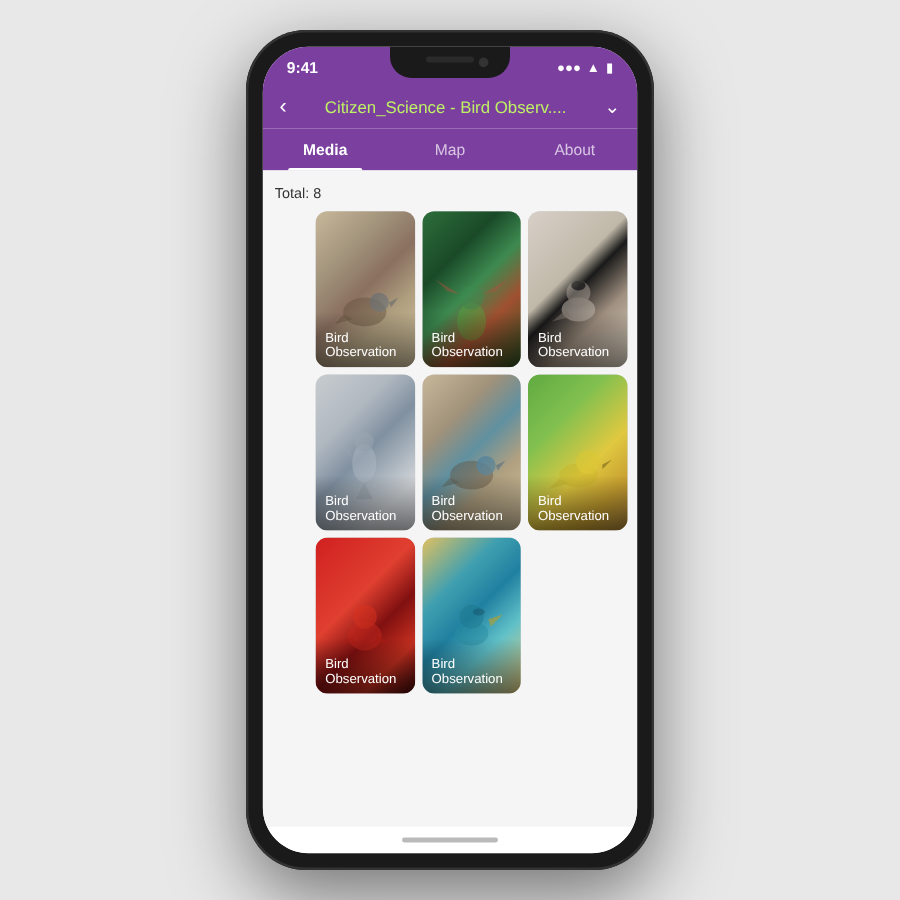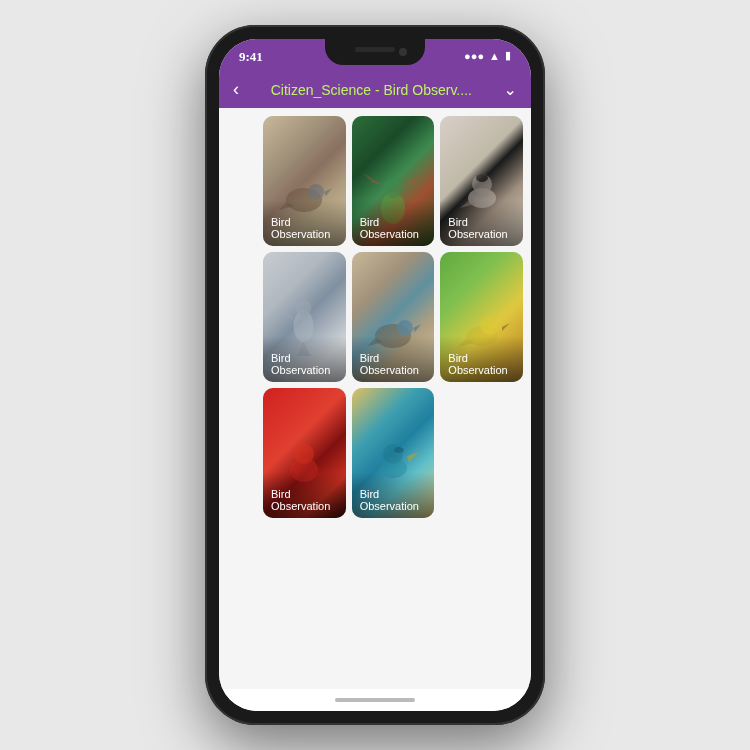--- a/index.html
+++ b/index.html
@@ -28,23 +28,22 @@
       overflow: hidden;
       display: flex;
       flex-direction: column;
     }
     
     .status-bar {
       background: #7b3fa0;
       padding: 10px 20px 6px;
       display: flex;
       justify-content: space-between;
-      align-items: flex-start;
+      align-items: center;
       flex-shrink: 0;
-      font-family: Liberation Serif, serif;
     }
     .status-time {
       color: #fff;
       font-size: 13px;
       font-weight: 600;
     }
     .status-icons {
       display: flex;
       gap: 5px;
       align-items: center;
@@ -236,22 +235,34 @@
         <span>▮</span>
       </div>
     </div>
 
     <div class="nav-bar">
       <span class="nav-back">‹</span>
       <span class="nav-title">Citizen_Science - Bird Observ....</span>
       <span class="nav-dropdown">⌄</span>
     </div>
 
+    <div class="tab-bar">
+      <div class="tab-item active">
+        <span>Media</span>
+      </div>
+      <div class="tab-item">
+        <span>Map</span>
+      </div>
+      <div class="tab-item">
+        <span>About</span>
+      </div>
+    </div>
 
     <div class="content">
+      <div class="total-label">Total: 8</div>
       <div class="grid">
 
         <div class="card">
           <div class="card-bird bird-1">
             <svg width="60" height="50" viewBox="0 0 60 50">
               <ellipse cx="30" cy="30" rx="18" ry="12" fill="rgba(100,80,60,0.7)"></ellipse>
               <circle cx="42" cy="22" r="8" fill="rgba(80,100,120,0.7)"></circle>
               <path d="M50 22 L58 18 L52 26 Z" fill="rgba(60,80,100,0.6)"></path>
               <path d="M12 32 L5 40 L20 36 Z" fill="rgba(80,60,40,0.5)"></path>
             </svg>

